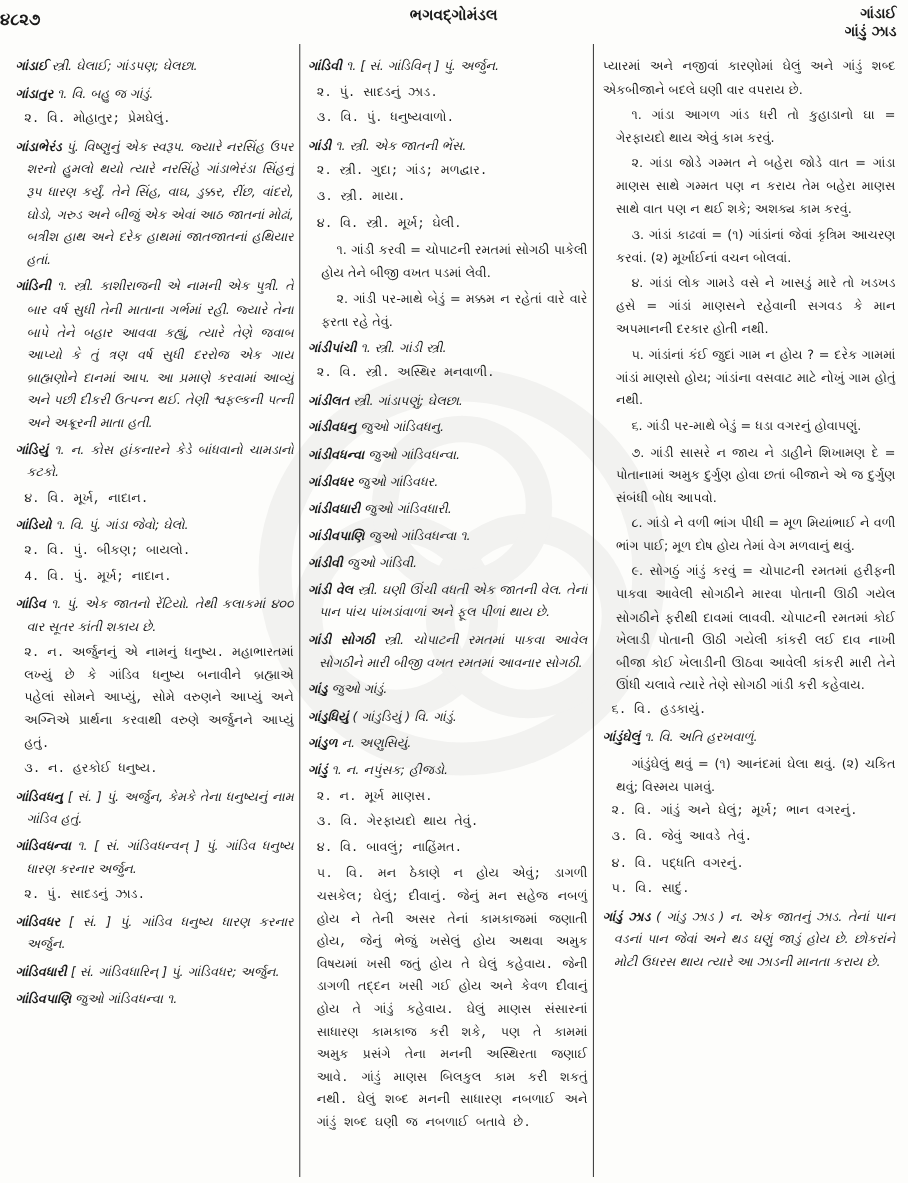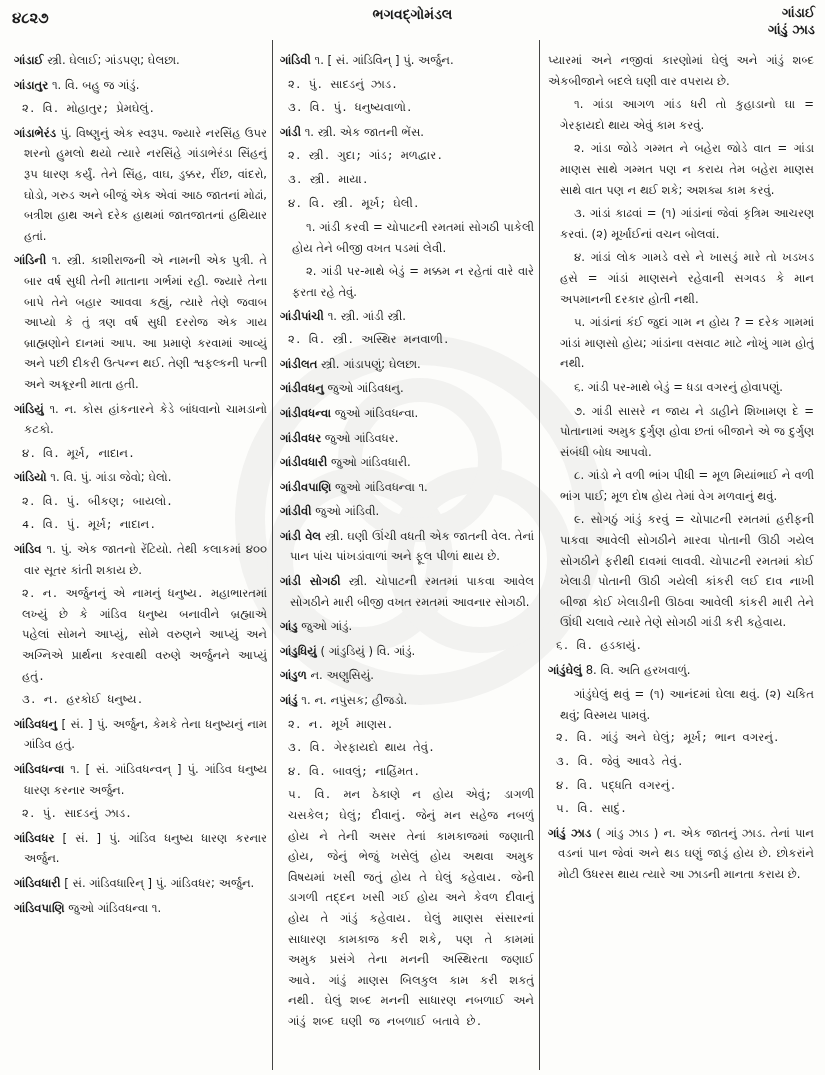--- a/index.html
+++ b/index.html
@@ -9,35 +9,35 @@
     font-family: "DejaVu Sans", sans-serif;
     position: relative;
   }
   .watermark {
     position: absolute; left: 230px; top: 330px; width: 380px; height: 380px;
     pointer-events: none; opacity: 0.09;
   }
   .header {
     position: absolute; top: 0; left: 0; width: 825px; height: 40px;
   }
-  .page-num { position: absolute; left: 12px; top: 9px; font-size: 15px; font-weight: bold; }
+  .page-num { position: absolute; left: 0; top: 9px; font-size: 15px; font-weight: bold; }
   .running-title { position: absolute; left: 0; right: 0; top: 6px; text-align: center; font-size: 14px; font-weight: bold; }
   .guide-words { position: absolute; right: 10px; top: 4px; text-align: right; font-size: 13px; font-weight: bold; line-height: 17px; }
   .columns { position: absolute; top: 50px; left: 0; width: 825px; height: 1020px; }
   .col {
     position: absolute; top: 0; height: 1020px; overflow: hidden;
     font-size: 11.6px; line-height: 20.6px; text-align: justify;
   }
   .col.c1 { left: 14px; width: 253px; }
   .col.c2 { left: 280px; width: 254px; }
   .col.c3 { left: 548px; width: 266px; }
   .rule { position: absolute; top: 40px; width: 1px; height: 1030px; background: #444; }
   .rule.r1 { left: 272px; }
   .rule.r2 { left: 539px; }
-  .entry { margin: 0 0 4px 0; padding-left: 10px; text-indent: -10px; }
+  .entry { margin: 0 0 4px 0; padding-left: 10px; text-indent: -10px; font-style: italic; }
   .hw { font-weight: bold; }
   .sense { margin: 0 0 3px 0; padding-left: 8px; font-family: Liberation Mono, monospace; }
   .phrase { margin: 0 0 3px 0; padding-left: 12px; text-indent: 14px; }
   .cont { margin: 0 0 3px 0; padding-left: 0; }
 </style>
 </head>
 <body>
 
 <svg class="watermark" viewBox="0 0 380 380">
   <circle cx="190" cy="190" r="170" fill="none" stroke="#888" stroke-width="30"></circle>
@@ -115,21 +115,21 @@
       <div class="phrase"><span>૧. ગાંડા આગળ ગાંડ ધરી તો કુહાડાનો ઘા = ગેરફાયદો થાય એવું કામ કરવું.</span></div>
       <div class="phrase"><span>૨. ગાંડા જોડે ગમ્મત ને બહેરા જોડે વાત = ગાંડા માણસ સાથે ગમ્મત પણ ન કરાય તેમ બહેરા માણસ સાથે વાત પણ ન થઈ શકે; અશક્ય કામ કરવું.</span></div>
       <div class="phrase"><span>૩. ગાંડાં કાઢવાં = (૧) ગાંડાંનાં જેવાં કૃત્રિમ આચરણ કરવાં. (૨) મૂર્ખાઈનાં વચન બોલવાં.</span></div>
       <div class="phrase"><span>૪. ગાંડાં લોક ગામડે વસે ને ખાસડું મારે તો ખડખડ હસે = ગાંડાં માણસને રહેવાની સગવડ કે માન અપમાનની દરકાર હોતી નથી.</span></div>
       <div class="phrase"><span>૫. ગાંડાંનાં કંઈ જુદાં ગામ ન હોય ? = દરેક ગામમાં ગાંડાં માણસો હોય; ગાંડાંના વસવાટ માટે નોખું ગામ હોતું નથી.</span></div>
       <div class="phrase"><span>૬. ગાંડી પર-માથે બેડું = ધડા વગરનું હોવાપણું.</span></div>
       <div class="phrase"><span>૭. ગાંડી સાસરે ન જાય ને ડાહીને શિખામણ દે = પોતાનામાં અમુક દુર્ગુણ હોવા છતાં બીજાને એ જ દુર્ગુણ સંબંધી બોધ આપવો.</span></div>
       <div class="phrase"><span>૮. ગાંડો ને વળી ભાંગ પીધી = મૂળ મિયાંભાઈ ને વળી ભાંગ પાઈ; મૂળ દોષ હોય તેમાં વેગ મળવાનું થવું.</span></div>
       <div class="phrase"><span>૯. સોગઠું ગાંડું કરવું = ચોપાટની રમતમાં હરીફની પાકવા આવેલી સોગઠીને મારવા પોતાની ઊઠી ગયેલ સોગઠીને ફરીથી દાવમાં લાવવી. ચોપાટની રમતમાં કોઈ ખેલાડી પોતાની ઊઠી ગયેલી કાંકરી લઈ દાવ નાખી બીજા કોઈ ખેલાડીની ઊઠવા આવેલી કાંકરી મારી તેને ઊંધી ચલાવે ત્યારે તેણે સોગઠી ગાંડી કરી કહેવાય.</span></div>
       <div class="sense"><span>૬. વિ. હડકાયું.</span></div>
-      <div class="entry"><span class="hw">ગાંડુંઘેલું</span><span> 8. વિ. અતિ હરખવાળું.</span></div>
+      <div class="entry"><span class="hw">ગાંડુંઘેલું</span><span> ૧. વિ. અતિ હરખવાળું.</span></div>
       <div class="phrase"><span>ગાંડુંઘેલું થવું = (૧) આનંદમાં ઘેલા થવું. (૨) ચકિત થવું; વિસ્મય પામવું.</span></div>
       <div class="sense"><span>૨. વિ. ગાંડું અને ઘેલું; મૂર્ખ; ભાન વગરનું.</span></div>
       <div class="sense"><span>૩. વિ. જેવું આવડે તેવું.</span></div>
       <div class="sense"><span>૪. વિ. પદ્ધતિ વગરનું.</span></div>
       <div class="sense"><span>૫. વિ. સાદું.</span></div>
       <div class="entry"><span class="hw">ગાંડું ઝાડ</span><span> ( ગાંડુ ઝાડ ) ન. એક જાતનું ઝાડ. તેનાં પાન વડનાં પાન જેવાં અને થડ ઘણું જાડું હોય છે. છોકરાંને મોટી ઉધરસ થાય ત્યારે આ ઝાડની માનતા કરાય છે.</span></div>
     </div>
 </div>
 
 </body></html>

